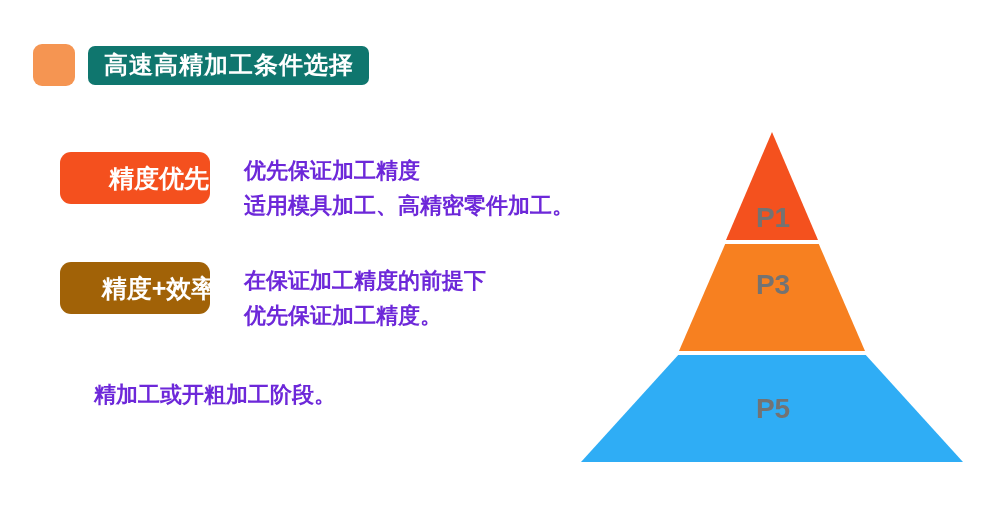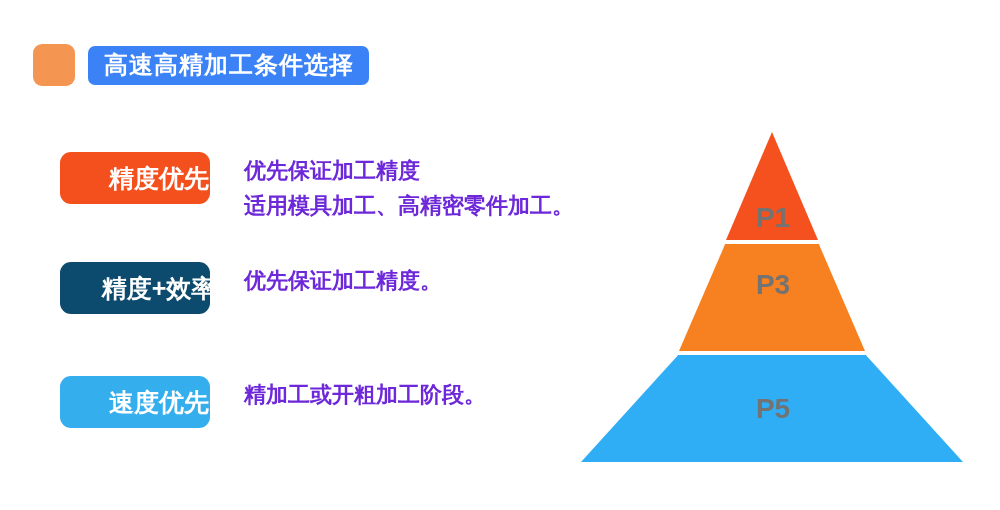--- a/index.html
+++ b/index.html
@@ -120,48 +120,46 @@
   #tier-label-1 { left: 198px; top: 165px; }
   #tier-label-2 { left: 198px; top: 289px; }
 </style>
 </head>
 <body>
 
 <div id="slide">
 
   <div id="header">
     <div id="header-square" style="background: rgb(245, 149, 82);"></div>
-    <div id="header-pill" style="background: #3b82f6;">
+    <div id="header-pill" style="background: #0f766e;">
       <span id="header-pill-text">高速高精加工条件选择</span>
     </div>
   </div>
 
   <div class="row" id="row-0">
     <div class="badge" id="badge-0" style="background: rgb(244, 80, 30);">
       <span class="badge-text">精度优先</span>
     </div>
     <div class="desc">
       <div class="desc-line">优先保证加工精度</div>
       <div class="desc-line">适用模具加工、高精密零件加工。</div>
     </div>
   </div>
 
   <div class="row" id="row-1">
-    <div class="badge" id="badge-1" style="background: #0c4a6e;">
+    <div class="badge" id="badge-1" style="background: #a16207;">
       <span class="badge-text">精度+效率</span>
     </div>
     <div class="desc">
+      <div class="desc-line">在保证加工精度的前提下</div>
       <div class="desc-line">优先保证加工精度。</div>
     </div>
   </div>
 
   <div class="row" id="row-2">
-    <div class="badge" id="badge-2" style="background: rgb(53, 174, 238);">
-      <span class="badge-text">速度优先</span>
-    </div>
     <div class="desc">
       <div class="desc-line">精加工或开粗加工阶段。</div>
     </div>
   </div>
 
   <div id="pyramid">
     <svg viewBox="0 0 400 360" xmlns="http://www.w3.org/2000/svg">
       <polygon id="tier-shape-0" points="197,12 243,120 151,120" fill="#f4511e"></polygon>
       <polygon id="tier-shape-1" points="150.2,124 243.8,124 290,231 104,231" fill="#f78020"></polygon>
       <polygon id="tier-shape-2" points="103.2,235 290.8,235 388,342 6,342" fill="#2fadf5"></polygon>

